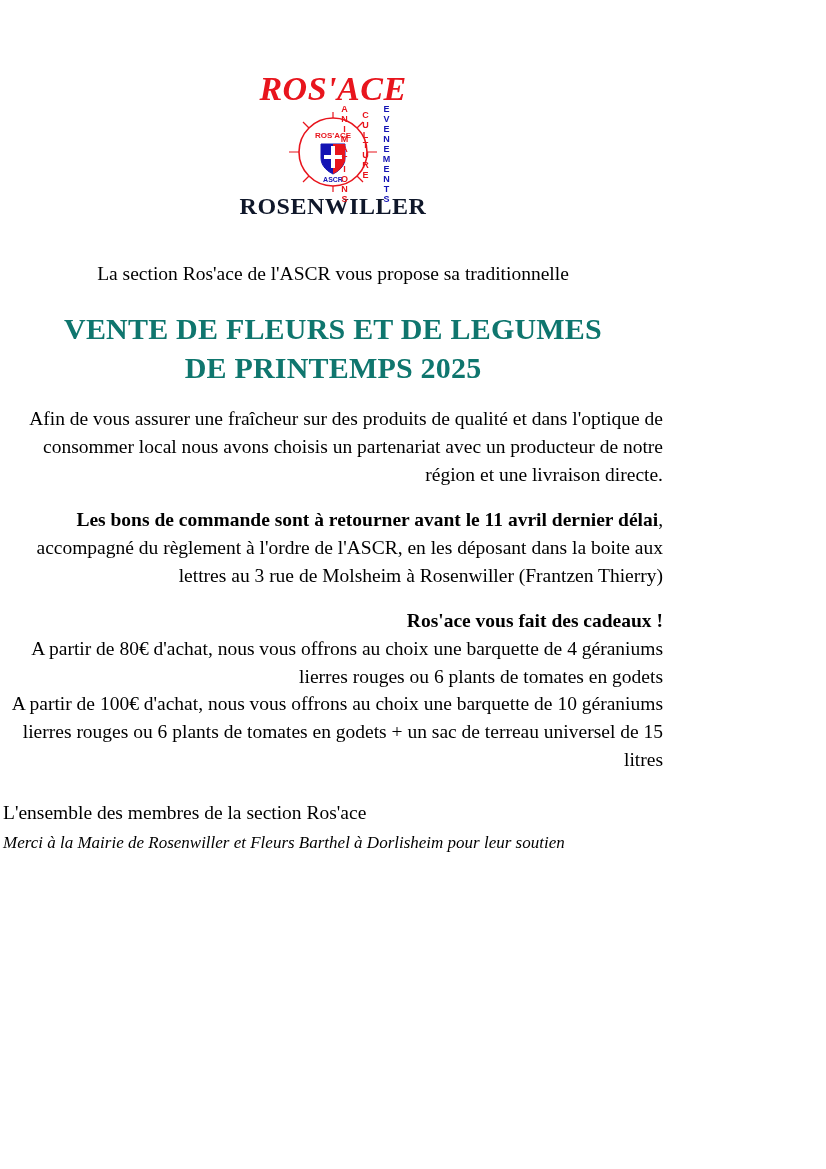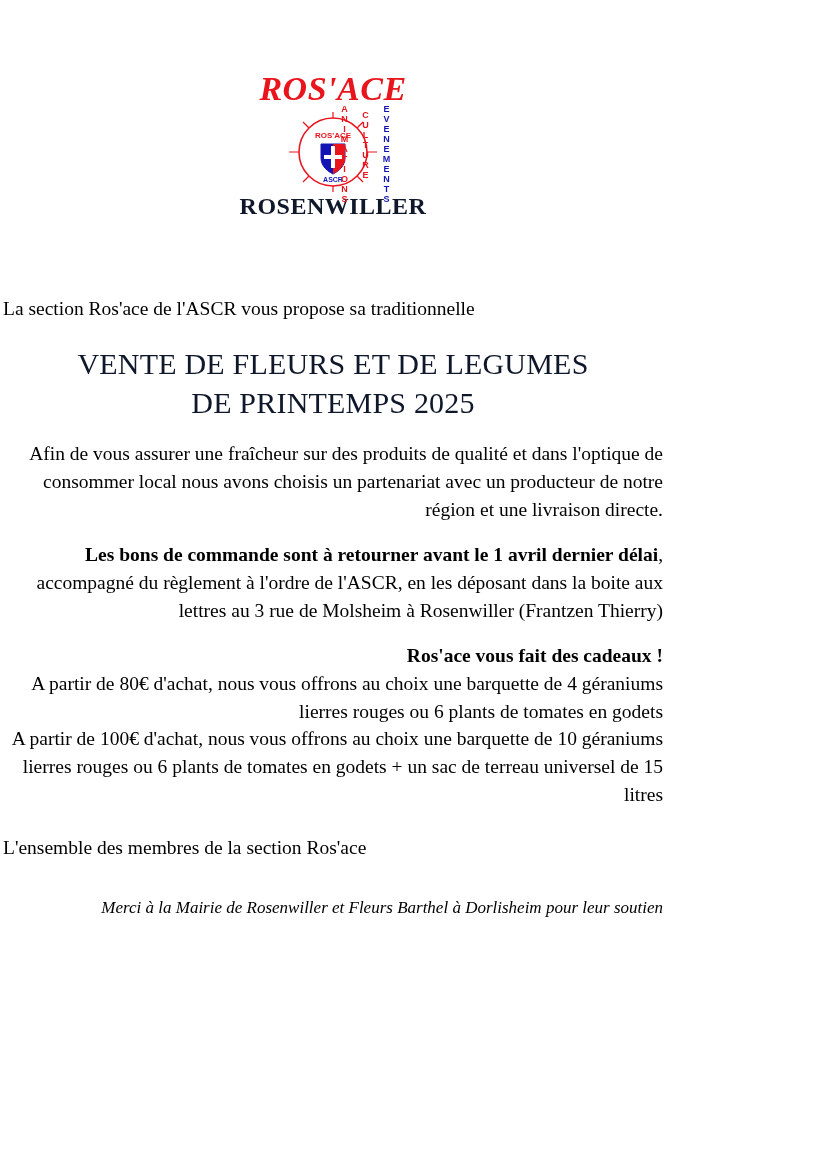--- a/index.html
+++ b/index.html
@@ -88,28 +88,27 @@
     margin-top: -4px;
   }
 
   
   .content {
     width: 660px;
     margin: 0 auto;
     padding-top: 44px;
   }
   .intro {
-    text-align: left;
+    text-align: center;
     font-size: 19.5px;
     line-height: 1.25;
-    margin-top: 35px;
   }
   .headline {
-    color: #0f172a;
-    font-weight: normal;
+    color: #0f766e;
+    font-weight: bold;
     font-size: 30px;
     text-align: center;
     line-height: 1.28;
     margin-top: 24px;
     letter-spacing: 0.2px;
   }
   .para {
     font-size: 19.5px;
     line-height: 1.42;
     margin-top: 18px;
@@ -118,22 +117,22 @@
   .para b { font-weight: bold; }
   .closing {
     font-size: 19.5px;
     line-height: 1.42;
     margin-top: 26px;
     text-align: left;
   }
   .thanks {
     font-size: 17px;
     font-style: italic;
-    text-align: right;
-    margin-top: 36px;
+    text-align: left;
+    margin-top: 6px;
   }
 </style>
 </head>
 <body>
 
 <div class="page">
 
   <div class="logo-block">
     <div class="logo-title">ROS'ACE</div>
 
@@ -174,21 +173,21 @@
 
     <div class="intro">La section Ros'ace de l'ASCR vous propose sa traditionnelle</div>
 
     <div class="headline">
       <div>VENTE DE FLEURS ET DE LEGUMES</div>
       <div>DE PRINTEMPS 2025</div>
     </div>
 
     <div class="para">Afin de vous assurer une fraîcheur sur des produits de qualité et dans l'optique de consommer local nous avons choisis un partenariat avec un producteur de notre région et une livraison directe.</div>
 
-    <div class="para"><b>Les bons de commande sont à retourner avant le 1 avril dernier délai</b><span>, accompagné du règlement à l'ordre de l'ASCR, en les déposant dans la boite aux lettres au 3 rue de Molsheim à Rosenwiller (Frantzen Thierry)</span></div>
+    <div class="para"><b>Les bons de commande sont à retourner avant le 11 avril dernier délai</b><span>, accompagné du règlement à l'ordre de l'ASCR, en les déposant dans la boite aux lettres au 3 rue de Molsheim à Rosenwiller (Frantzen Thierry)</span></div>
 
 
     <div class="para">
       <div><b>Ros'ace vous fait des cadeaux !</b></div>
       <div>A partir de 80€ d'achat, nous vous offrons au choix une barquette de 4 géraniums lierres rouges ou 6 plants de tomates en godets</div>
       <div>A partir de 100€ d'achat, nous vous offrons au choix une barquette de 10 géraniums lierres rouges ou 6 plants de tomates en godets + un sac de terreau universel de 15 litres</div>
     </div>
 
 
     <div class="closing">L'ensemble des membres de la section Ros'ace</div>

